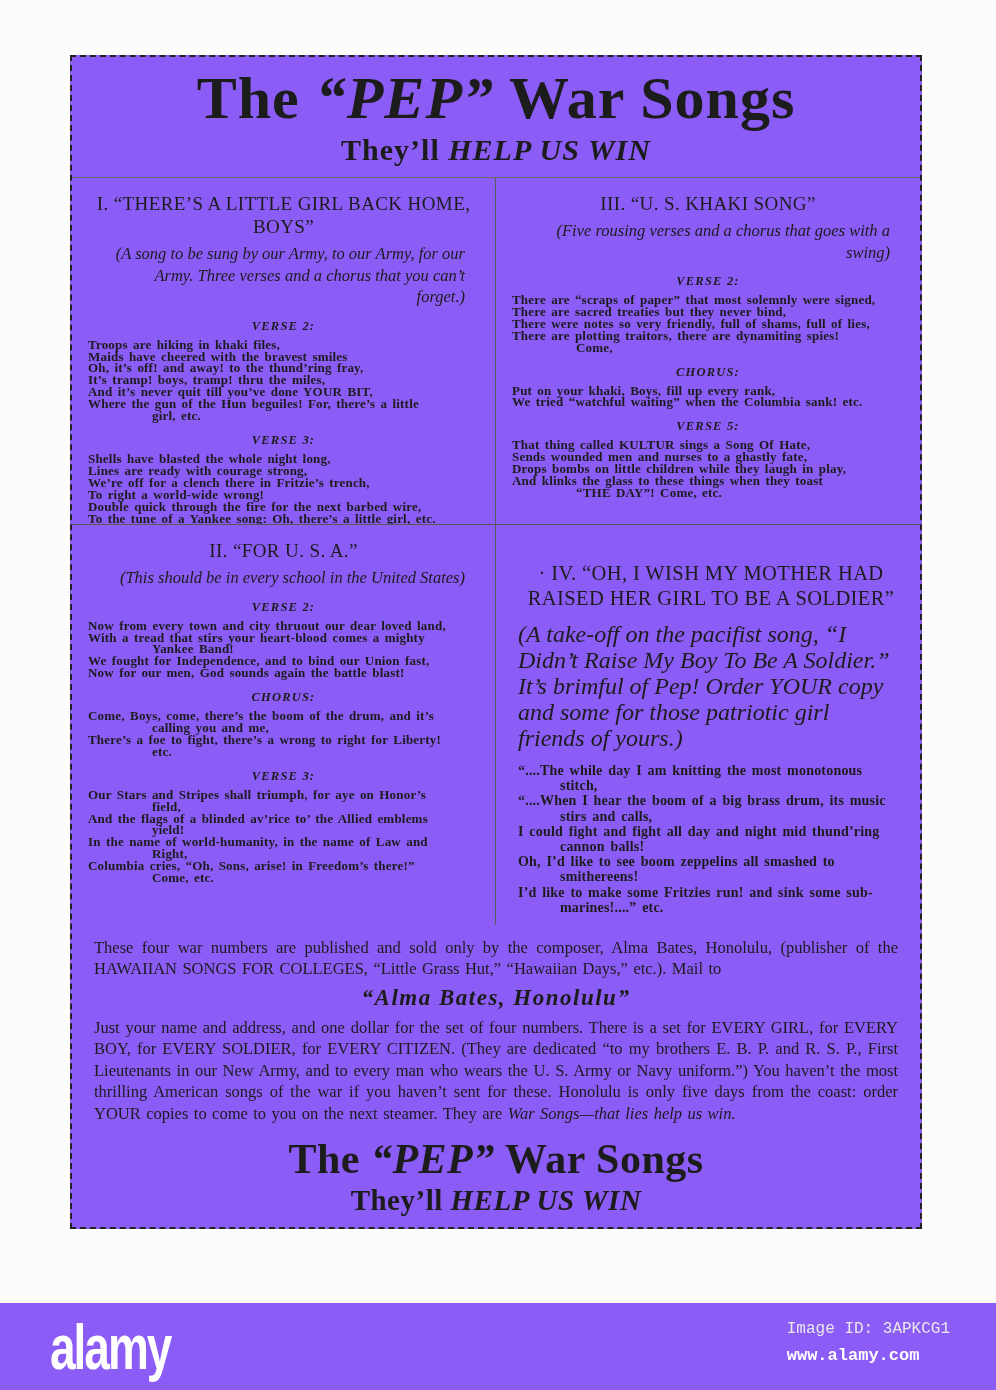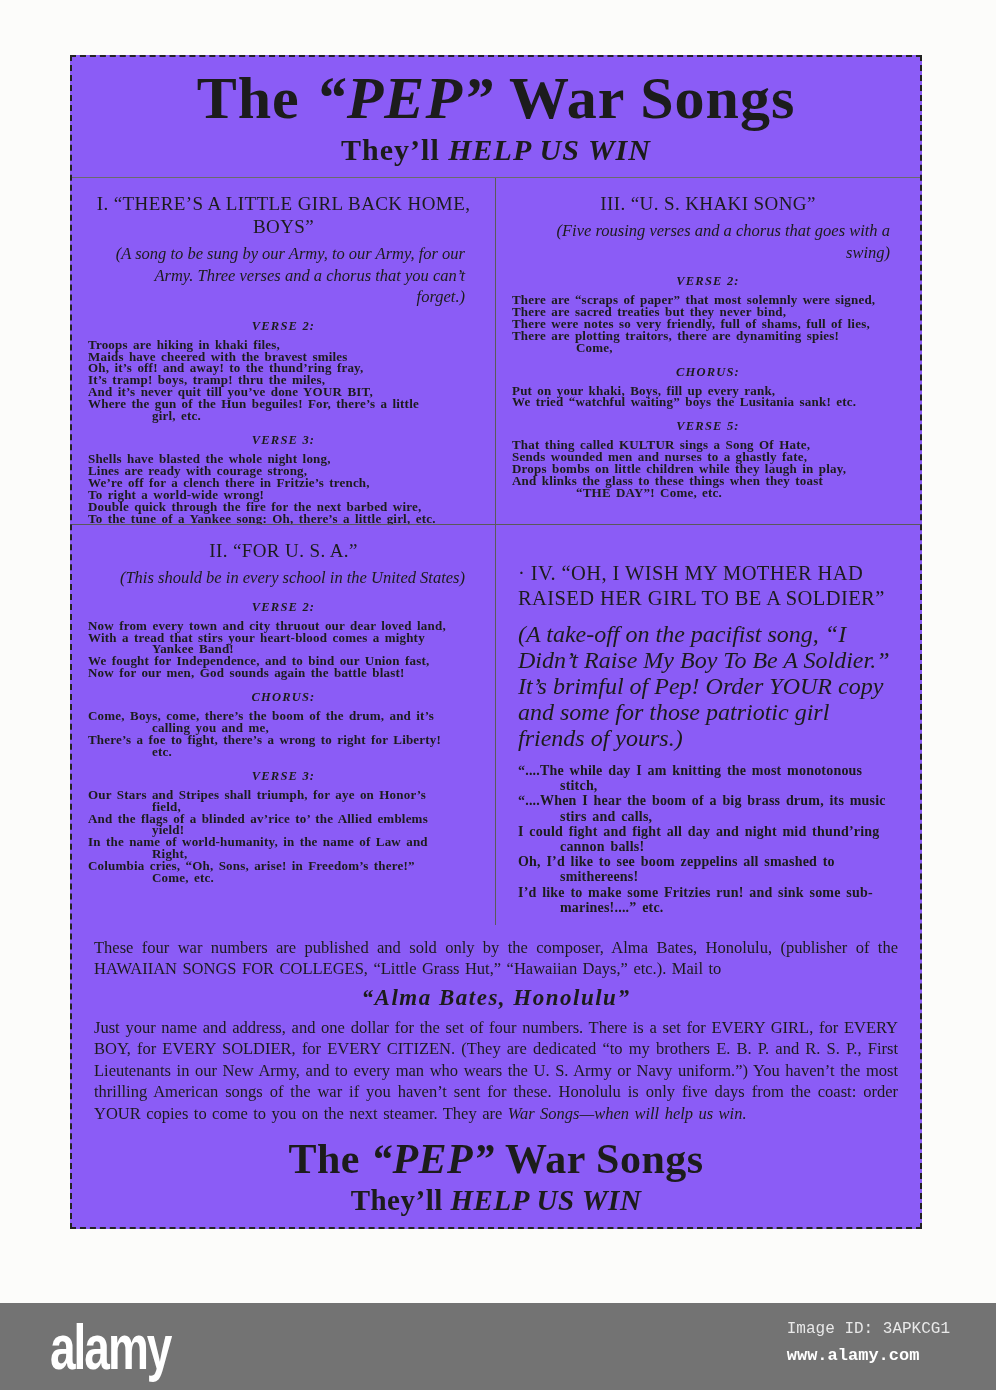--- a/index.html
+++ b/index.html
@@ -28,33 +28,33 @@
   .cell-1 { border-right:1.5px solid #5a5a5a; border-bottom:1.5px solid #5a5a5a; }
   .cell-2 { border-bottom:1.5px solid #5a5a5a; }
   .cell-3 { border-right:1.5px solid #5a5a5a; min-height:400px; }
   .sec-title { font-size:19px; font-weight:normal; text-align:center; line-height:1.22; margin:6px 6px 3px; letter-spacing:0.4px; }
   .sec-intro { font-style:italic; font-size:16.5px; text-align:right; line-height:1.3; margin:5px 14px 2px; }
   .blk-label { font-size:12.5px; font-weight:bold; font-style:italic; text-align:center; margin:11px 0 5px; letter-spacing:1.2px; }
   .vline { font-size:13px; font-weight:bold; line-height:11.9px; word-spacing:0.14em; letter-spacing:0.2px; }
   .vline.ind { padding-left:64px; }
   
   .cell-left { padding-top:36px; padding-left:22px; }
-  .cell-left .sec-title { text-align:left; font-size:20.5px; line-height:1.22; margin:0 0 10px; }
+  .cell-left .sec-title { text-align:center; font-size:20.5px; line-height:1.22; margin:0 0 10px; }
   .cell-left .sec-intro { text-align:left; font-size:24px; line-height:26px; margin:0 6px 12px 0; }
   .cell-left .vline { font-size:14px; line-height:15.2px; }
   .cell-left .vline.ind { padding-left:42px; }
   
   .footer { padding:12px 22px 0; }
   .footer .para { font-size:16.5px; line-height:1.3; text-align:justify; word-spacing:0.08em; }
   .pub-name { text-align:center; font-size:23px; font-weight:bold; font-style:italic; margin:5px 0 6px; letter-spacing:1.5px; }
   .closing { text-align:center; margin-top:12px; }
   .closing-title { font-size:42px; font-weight:bold; line-height:1.1; letter-spacing:0.5px; }
   .closing-sub { font-size:29px; font-weight:bold; margin-top:2px; letter-spacing:0.5px; }
   
-  .alamy-bar { position:absolute; left:0; top:1303px; width:996px; height:87px; background:#737373; color:#fff; }
+  .alamy-bar { position:absolute; left:0; top:1303px; width:996px; height:87px; background:#8b5cf6; color:#fff; }
   .alamy-logo {
     position:absolute; left:50px; top:8px;
     font-family:"Liberation Sans", sans-serif; font-weight:bold;
     font-size:46px; letter-spacing:-2px;
     transform:scaleY(1.35); transform-origin:top left;
   }
   .alamy-meta { position:absolute; right:46px; top:17px; text-align:left; font-family:Liberation Mono, monospace; }
   .alamy-id { font-size:16px; color:#e9e9e9; }
   .alamy-url { font-size:17px; font-weight:bold; margin-top:8px; }
 </style>
@@ -106,21 +106,21 @@
         <div class="blk">
           <div class="vline">There are “scraps of paper” that most solemnly were signed,</div>
           <div class="vline">There are sacred treaties but they never bind,</div>
           <div class="vline">There were notes so very friendly, full of shams, full of lies,</div>
           <div class="vline">There are plotting traitors, there are dynamiting spies!</div>
           <div class="vline ind">Come,</div>
         </div>
         <div class="blk-label">CHORUS:</div>
         <div class="blk">
           <div class="vline">Put on your khaki, Boys, fill up every rank,</div>
-          <div class="vline">We tried “watchful waiting” boys the Lusitania sank! etc.</div>
+          <div class="vline">We tried “watchful waiting” when the Columbia sank! etc.</div>
         </div>
         <div class="blk-label">VERSE 5:</div>
         <div class="blk">
           <div class="vline">That thing called KULTUR sings a Song Of Hate,</div>
           <div class="vline">Sends wounded men and nurses to a ghastly fate,</div>
           <div class="vline">Drops bombs on little children while they laugh in play,</div>
           <div class="vline">And klinks the glass to these things when they toast</div>
           <div class="vline ind">“THE DAY”!  Come, etc.</div>
         </div>
       </section>
@@ -170,21 +170,21 @@
           <div class="vline ind">marines!....” etc.</div>
         </div>
       </section>
     </div>
 
   <footer class="footer">
     <p class="para">These four war numbers are published and sold only by the composer, Alma Bates, Honolulu, (publisher of the HAWAIIAN SONGS FOR COLLEGES, “Little Grass Hut,” “Hawaiian Days,” etc.).  Mail to</p>
     <div class="pub-name">“Alma Bates, Honolulu”</div>
     <p class="para">
       <span>Just your name and address, and one dollar for the set of four numbers.  There is a set for EVERY GIRL, for EVERY BOY, for EVERY SOLDIER, for EVERY CITIZEN.  (They are dedicated “to my brothers E. B. P. and R. S. P., First Lieutenants in our New Army, and to every man who wears the U. S. Army or Navy uniform.”)  You haven’t the most thrilling American songs of the war if you haven’t sent for these.  Honolulu is only five days from the coast:  order YOUR copies to come to you on the next steamer.  They are</span>
-      <em>War Songs—when will help us win.</em>
+      <em>War Songs—that lies help us win.</em>
     </p>
     <div class="closing">
       <div class="closing-title">
         <span>The</span>
         <span class="it">“PEP”</span>
         <span>War Songs</span>
       </div>
       <div class="closing-sub">
         <span>They’ll</span>
         <span class="it">HELP US WIN</span>

